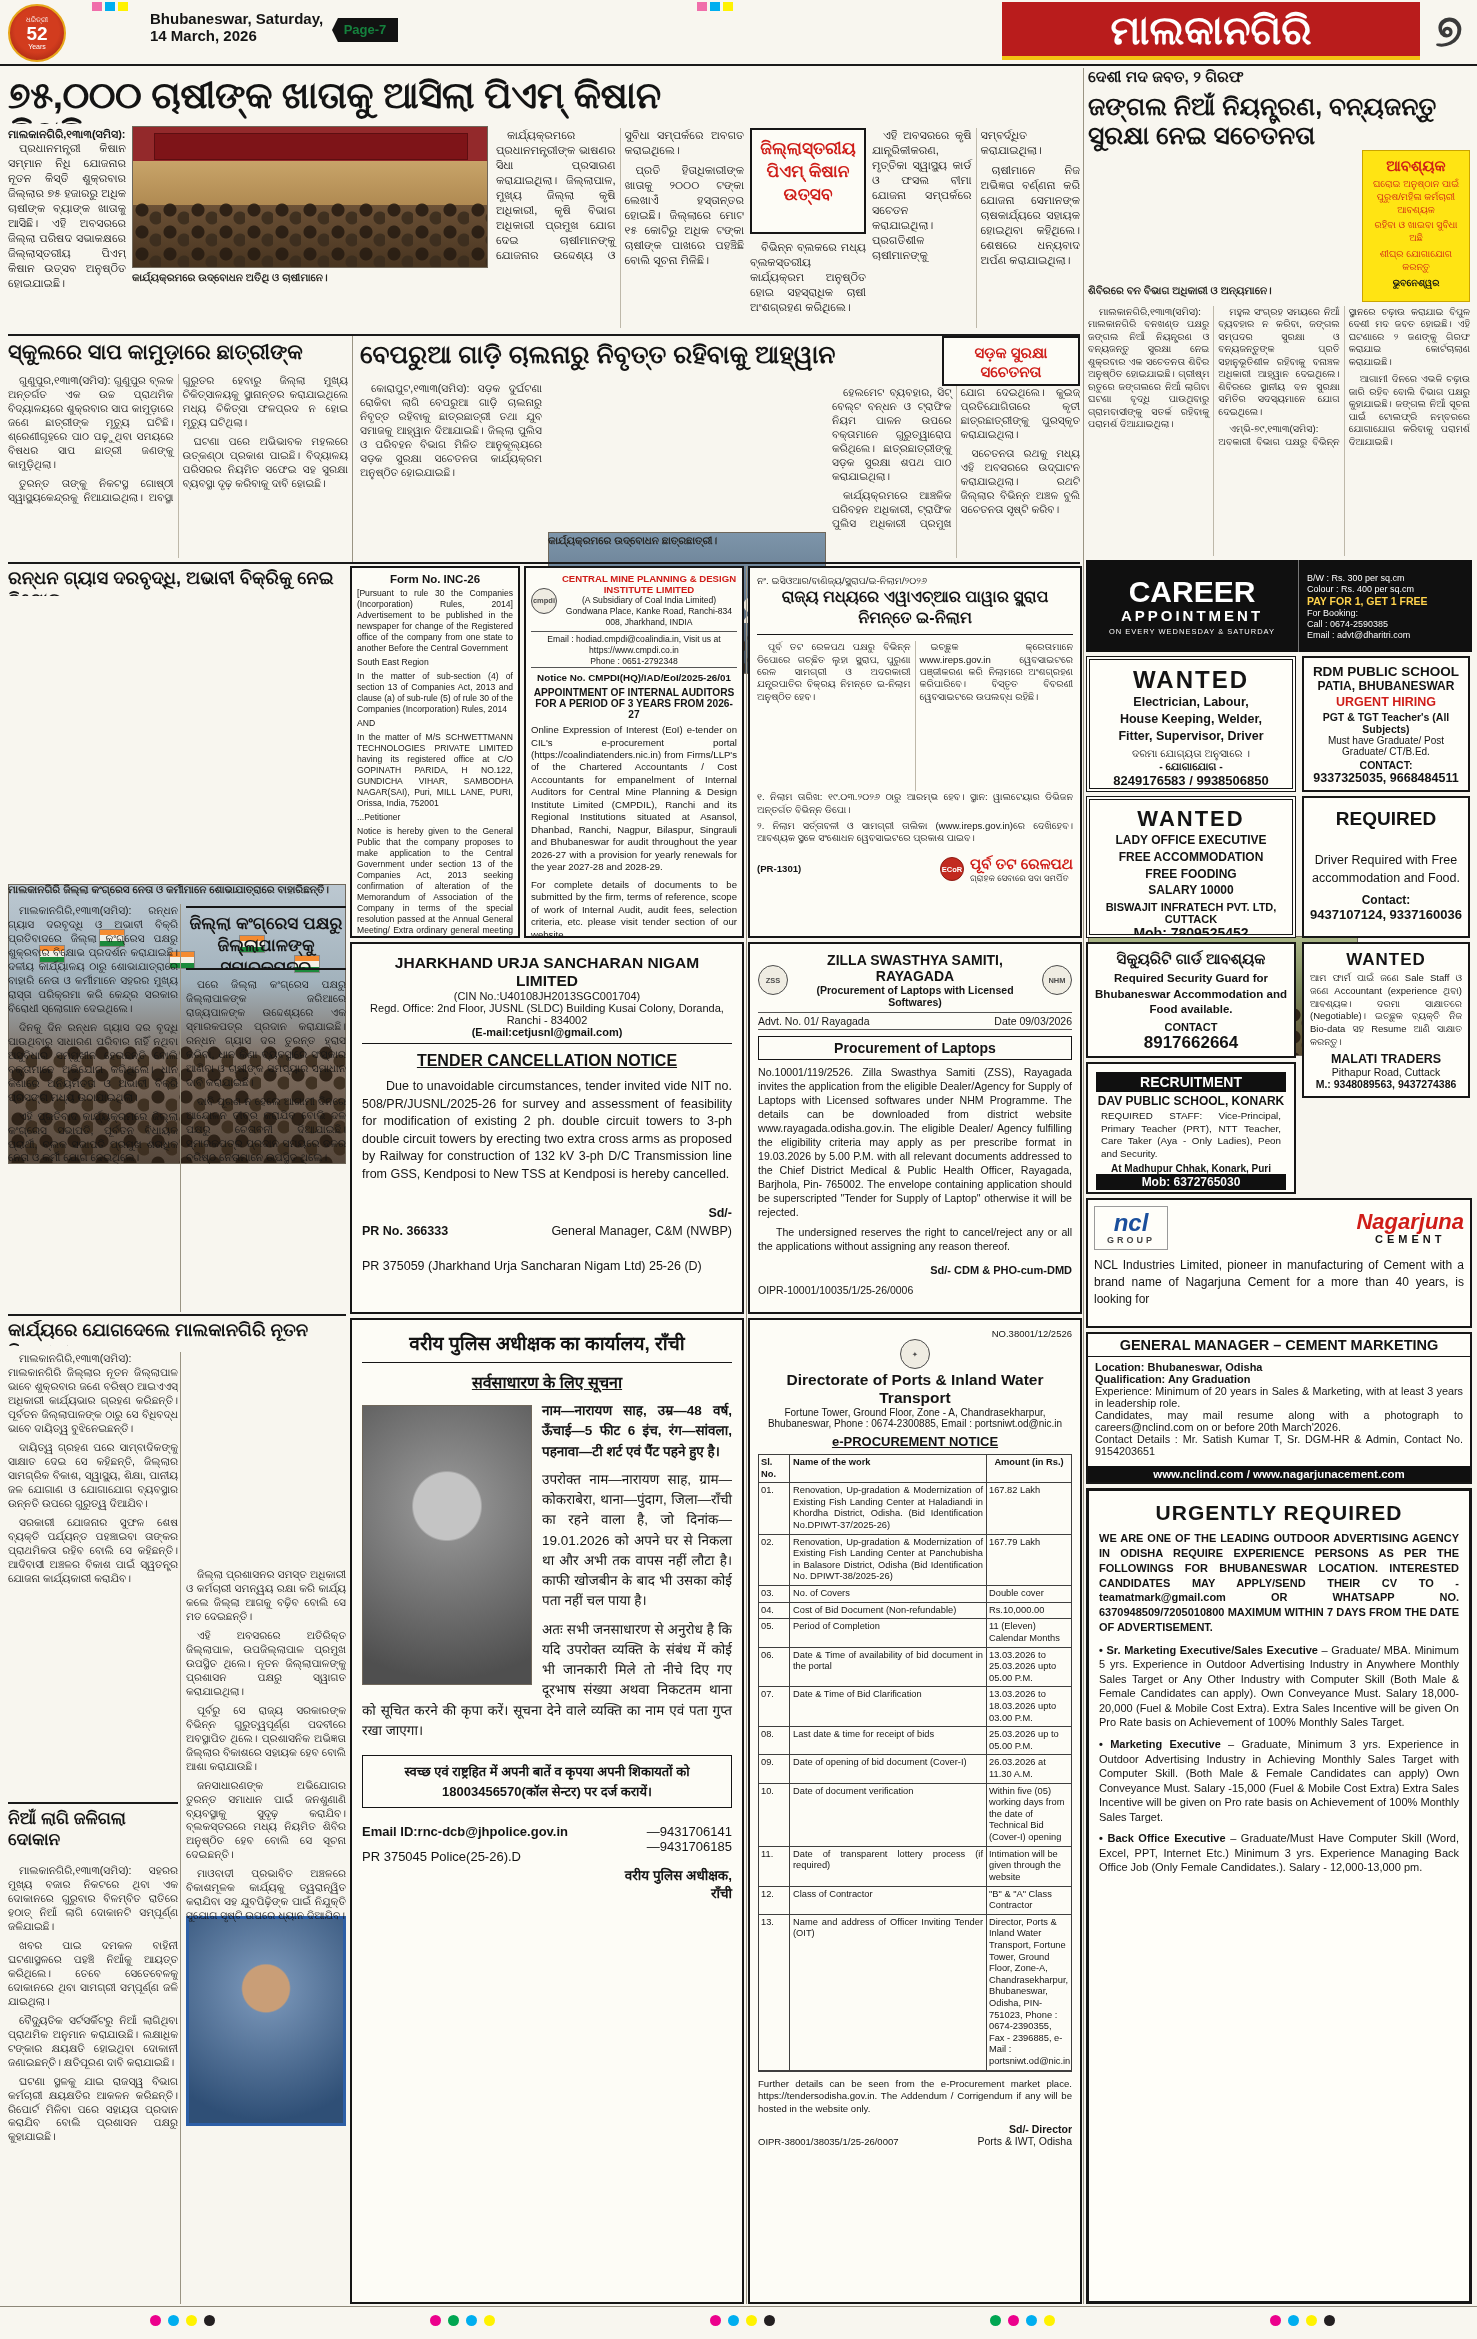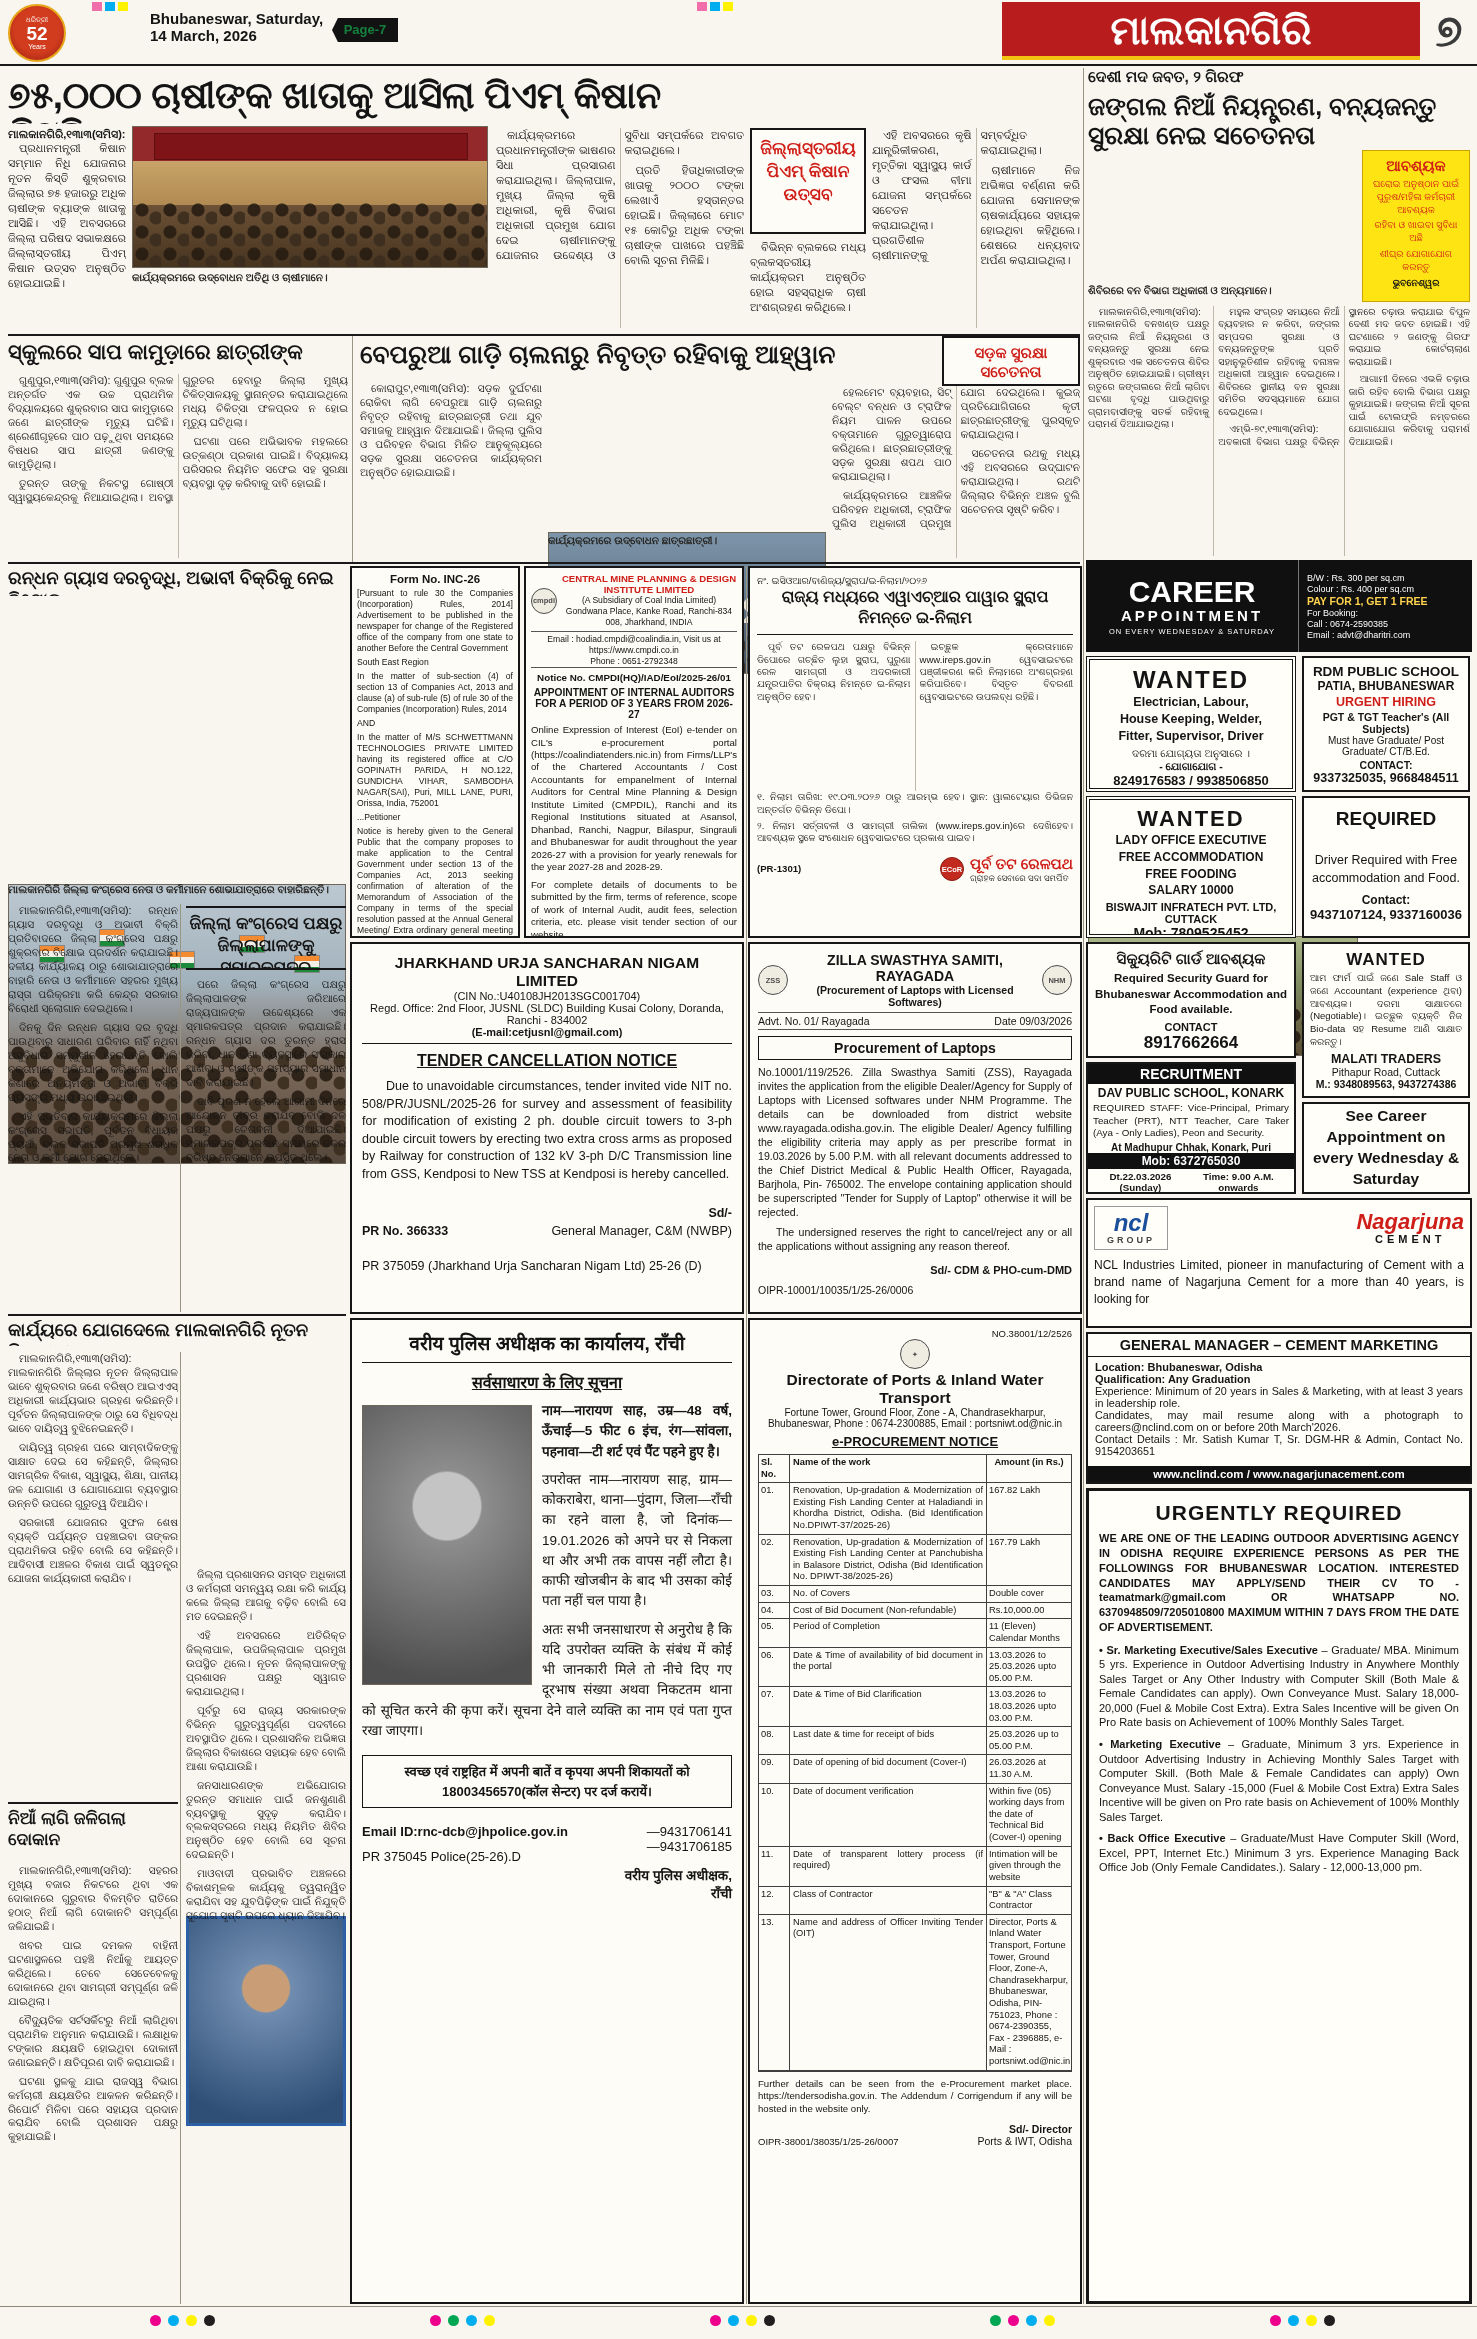--- a/index.html
+++ b/index.html
@@ -502,35 +502,32 @@
   </div>
 
   <div class="abs adbox c clip" style="left:1302px;top:942px;width:168px;height:156px">
     <div class="xb" style="font-size:17px;letter-spacing:1px">WANTED</div>
     <div class="j" style="font-size:9.5px;line-height:1.35;margin-top:2px">ଆମ ଫାର୍ମ ପାଇଁ ଜଣେ Sale Staff ଓ ଜଣେ Accountant (experience ଥିବା) ଆବଶ୍ୟକ। ଦରମା ସାକ୍ଷାତରେ (Negotiable)। ଇଚ୍ଛୁକ ବ୍ୟକ୍ତି ନିଜ Bio-data ସହ Resume ଆଣି ସାକ୍ଷାତ କରନ୍ତୁ।</div>
     <div class="xb" style="font-size:12.5px;margin-top:3px">MALATI TRADERS</div>
     <div style="font-size:10.5px">Pithapur Road, Cuttack</div>
     <div class="b" style="font-size:10.5px">M.: 9348089563, 9437274386</div>
   </div>
 
-  <div class="abs adbox c clip" style="left:1086px;top:1062px;width:210px;height:132px;padding:0">
+  <div class="abs adbox c clip" style="left:1086px;top:1062px;width:210px;height:132px;padding:8px">
     <div class="xb" style="background:#101010;color:#fff;font-size:14px;padding:2px">RECRUITMENT</div>
     <div class="xb" style="font-size:12px;margin-top:2px">DAV PUBLIC SCHOOL, KONARK</div>
     <div class="j" style="font-size:9.8px;line-height:1.3;padding:2px 5px">REQUIRED STAFF: Vice-Principal, Primary Teacher (PRT), NTT Teacher, Care Taker (Aya - Only Ladies), Peon and Security.</div>
     <div class="b" style="font-size:10px">At Madhupur Chhak, Konark, Puri</div>
     <div class="xb" style="background:#101010;color:#fff;font-size:12px;padding:1px">Mob: 6372765030</div>
     <div style="display:flex;justify-content:space-between;padding:2px 5px">
       <span class="b" style="font-size:9.8px">Dt.22.03.2026 (Sunday)</span>
       <span class="b" style="font-size:9.8px">Time: 9.00 A.M. onwards</span>
     </div>
   </div>
 
-  <div class="abs adbox c clip" style="left:1302px;top:1102px;width:168px;height:92px;display:flex;align-items:center;justify-content:center">
-    <span class="b" style="font-size:15.5px;line-height:1.35">See Career Appointment on every Wednesday &amp; Saturday</span>
-  </div>
 
   <div class="abs clip" style="left:1086px;top:1198px;width:386px;height:130px;border:2px solid #161616;background:#fffef9;padding:6px">
     <div style="display:flex;justify-content:space-between;align-items:center">
       <div style="border:1.5px solid #9a9a9a;padding:4px 12px;text-align:center">
         <div class="xb" style="font-size:24px;color:#1b4f9c;font-style:italic;line-height:1">ncl</div>
         <div class="b" style="font-size:9px;letter-spacing:3px;color:#444">GROUP</div>
       </div>
       <div style="text-align:center">
         <div class="xb red" style="font-size:22px;font-style:italic;line-height:1">Nagarjuna</div>
         <div class="xb" style="font-size:11px;letter-spacing:4px">CEMENT</div>

